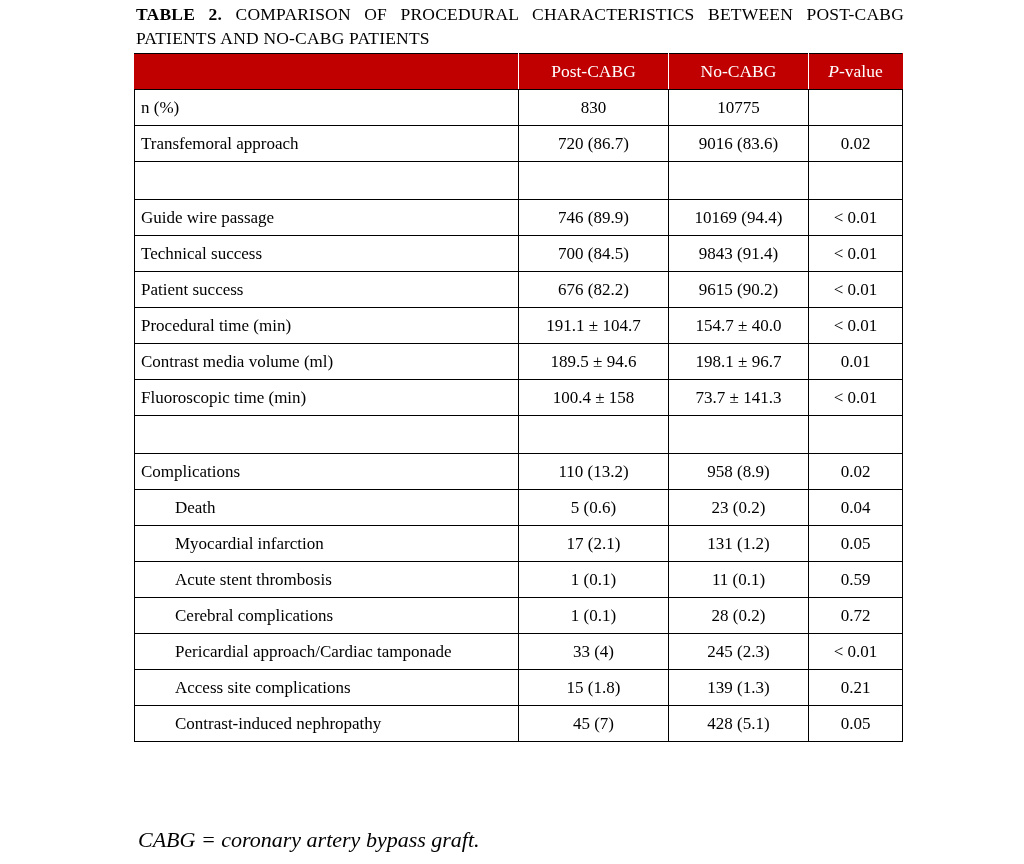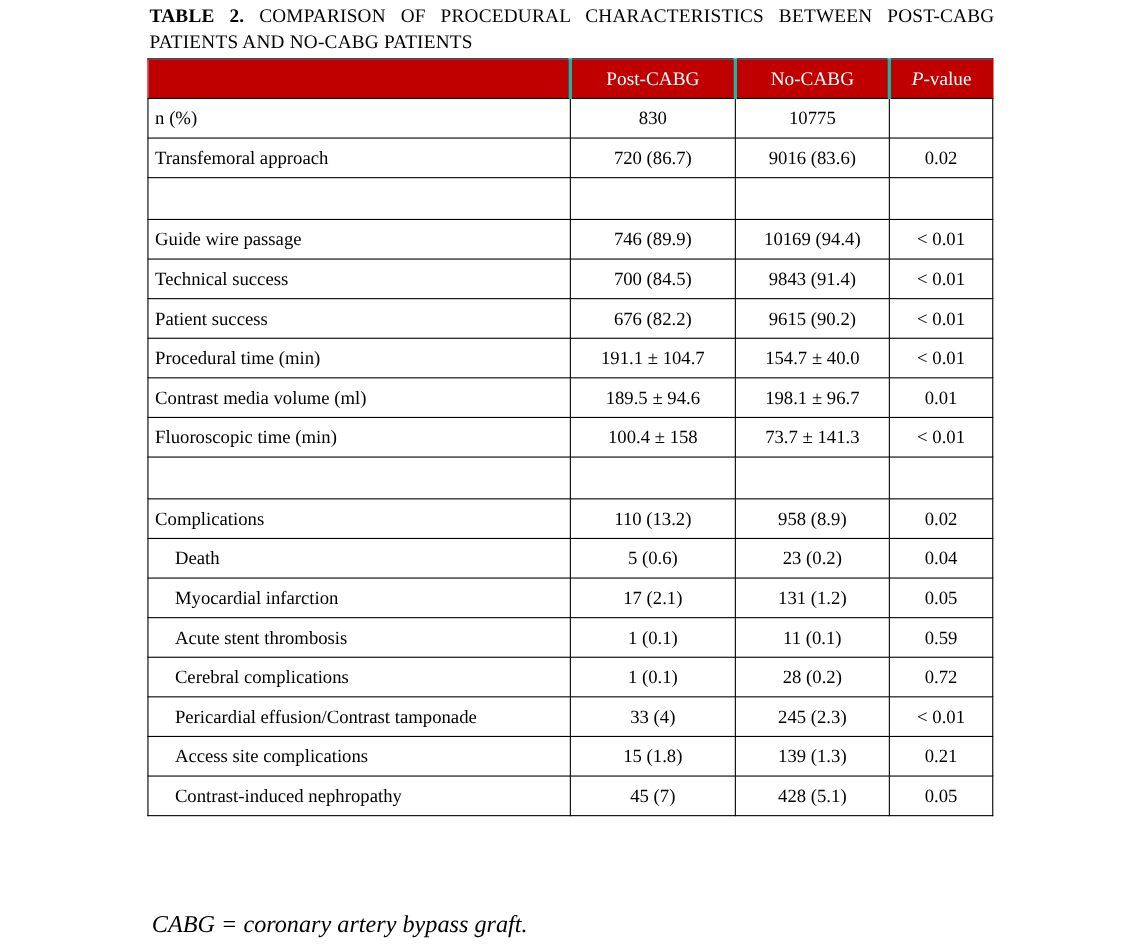--- a/index.html
+++ b/index.html
@@ -70,38 +70,38 @@
     border-color: #C00000;
     font-weight: normal;
     text-align: center;
     height: 42px;
     font-size: 17.5px;
   }
   thead th.head-blank {
     border-right: 1px solid #ffffff;
   }
   thead th.head-col {
-    border-left: 3px solid #14b8a6;
+    border-left: 1px solid #14b8a6;
     border-right: 1px solid #ffffff;
   }
   thead th.head-last {
     border-right: 1px solid #C00000;
   }
   thead th.head-blank {
     border-left: 1px solid #C00000;
   }
   .pital {
     font-style: italic;
   }
   td.label {
     text-align: left;
     padding-left: 7px;
   }
   td.label.indent {
-    padding-left: 24px;
+    padding-left: 40px;
     margin-left: 25px;
   }
   td.num {
     text-align: center;
   }
   tr.spacer td {
     height: 38px;
   }
   tr.spacer td.label { border-right: 1px solid #000; }
   
@@ -225,21 +225,21 @@
             <td class="num">11 (0.1)</td>
             <td class="num">0.59</td>
           </tr>
           <tr>
             <td class="label indent">Cerebral complications</td>
             <td class="num">1 (0.1)</td>
             <td class="num">28 (0.2)</td>
             <td class="num">0.72</td>
           </tr>
           <tr>
-            <td class="label indent">Pericardial effusion/Contrast tamponade</td>
+            <td class="label indent">Pericardial approach/Cardiac tamponade</td>
             <td class="num">33 (4)</td>
             <td class="num">245 (2.3)</td>
             <td class="num">&lt; 0.01</td>
           </tr>
           <tr>
             <td class="label indent">Access site complications</td>
             <td class="num">15 (1.8)</td>
             <td class="num">139 (1.3)</td>
             <td class="num">0.21</td>
           </tr>

